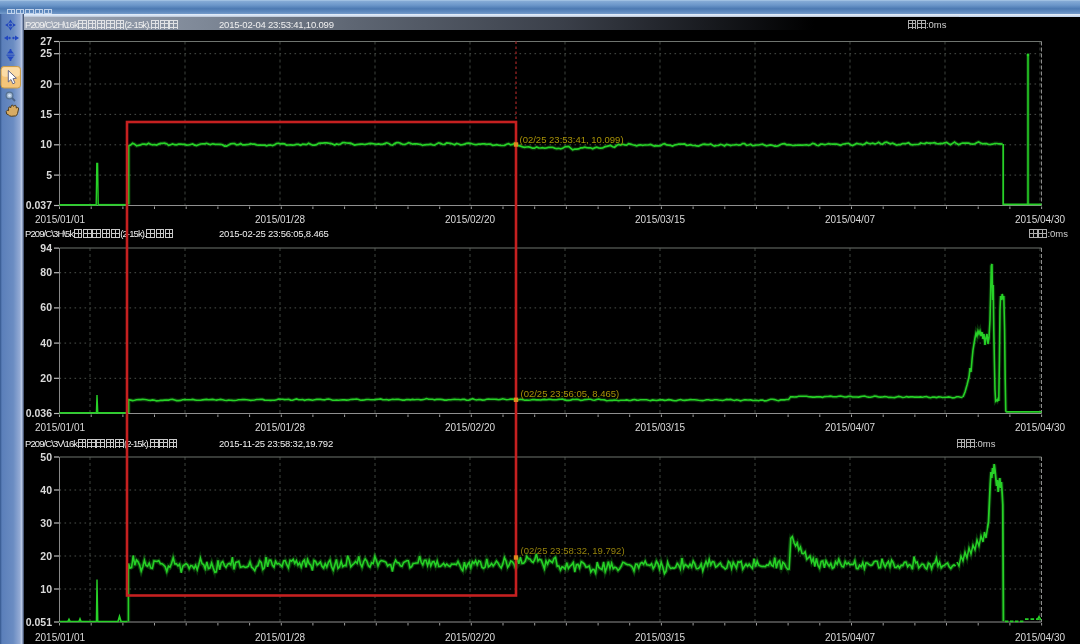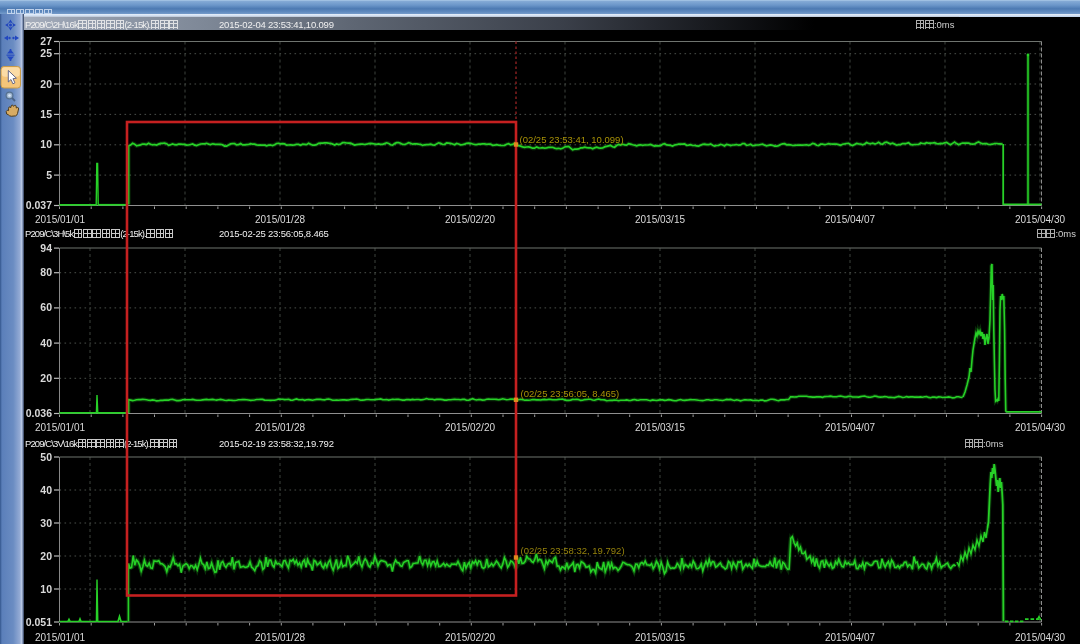--- a/index.html
+++ b/index.html
@@ -8,21 +8,21 @@
 .titlebar .tx{position:absolute;left:6px;top:1.5px;color:#ccdcf2}
 .strip{position:absolute;left:0;top:13.5px;width:1080px;height:3.5px;background:linear-gradient(to bottom,#e8f0fa,#bcd0ea)}
 .sidebar{position:absolute;left:0;top:14px;width:23.5px;height:630px;
  background:linear-gradient(to right,#33568c 0,#5b7fba 2px,#6a8cc2 55%,#93aad4 82%,#b9c8e4 90%,#5b6f96 97%,#20242c 100%)}
 .hdr{position:absolute;left:23.5px;height:13px;color:#f0f0f0;font-size:9.5px}
 .hdr .a{letter-spacing:-0.9px}
 .hdr1{top:16px;width:935px;background:linear-gradient(to right,#a6aebc 0,#99a2b2 40px,#7e8897 180px,#5e6673 330px,#3a3f49 540px,#191b20 680px,#000 790px);
  border-top:1px solid #c3cddc;height:13px}
 .ht{position:absolute;left:1.5px;top:1.5px;white-space:nowrap}
 .hd{position:absolute;left:195.5px;top:1.5px;white-space:nowrap;letter-spacing:-0.2px}
-.hu{position:absolute;right:4px;top:1.5px;color:#cfcfcf}
+.hu{position:absolute;right:12px;top:1.5px;color:#cfcfcf}
 .hdr2{top:226.5px;width:1056.5px;background:#000}
 .hdr3{top:436px;width:984px;background:#000}
 i.g{display:inline-block;width:8.6px;height:9px;margin:0 .4px -1px .4px;opacity:.84;
  background:linear-gradient(currentColor,currentColor) 0 0/100% 1.1px no-repeat,
  linear-gradient(currentColor,currentColor) 0 3.9px/100% 1px no-repeat,
  linear-gradient(currentColor,currentColor) 0 100%/100% 1.1px no-repeat,
  linear-gradient(currentColor,currentColor) 4px 0/1.1px 100% no-repeat,
  linear-gradient(currentColor,currentColor) 0 0/1px 100% no-repeat,
  linear-gradient(currentColor,currentColor) 100% 0/1px 100% no-repeat}
 i.gt{width:8.4px;height:9px;opacity:.88;margin:0 .5px -1.5px .5px}
@@ -39,21 +39,21 @@
   <span class="hd">2015-02-04 23:53:41,10.099</span>
   <span class="hu"><i class="g"></i><i class="g"></i>:0ms</span>
 </div>
 <div class="hdr hdr2">
   <span class="ht"><span class="a">P209/C\3H\5k</span><i class="g"></i><i class="g"></i><i class="g"></i><i class="g"></i><i class="g"></i><span class="a">(2-15k).</span><i class="g"></i><i class="g"></i><i class="g"></i></span>
   <span class="hd">2015-02-25 23:56:05,8.465</span>
   <span class="hu"><i class="g"></i><i class="g"></i>:0ms</span>
 </div>
 <div class="hdr hdr3">
   <span class="ht"><span class="a">P209/C\3V\16k</span><i class="g"></i><i class="g"></i><i class="g"></i><i class="g"></i><i class="g"></i><span class="a">(2-15k).</span><i class="g"></i><i class="g"></i><i class="g"></i></span>
-  <span class="hd">2015-02-19 23:58:32,19.792</span>
+  <span class="hd">2015-11-25 23:58:32,19.792</span>
   <span class="hu"><i class="g"></i><i class="g"></i>:0ms</span>
 </div>
 <svg class="ic" width="24" height="110" viewBox="0 0 24 110" style="left:0;top:16px">
 
   <g fill="#2145bd">
     <path d="M10.5,3.6 l2.2,3.7 -2.2,-0.9 -2.2,0.9 z"></path>
     <path d="M10.5,14.4 l2.2,-3.7 -2.2,0.9 -2.2,-0.9 z"></path>
     <path d="M5.1,9 l3.7,-2.2 -0.9,2.2 0.9,2.2 z"></path>
     <path d="M15.9,9 l-3.7,-2.2 0.9,2.2 -0.9,2.2 z"></path>
     <circle cx="10.5" cy="9" r="1.5"></circle>

